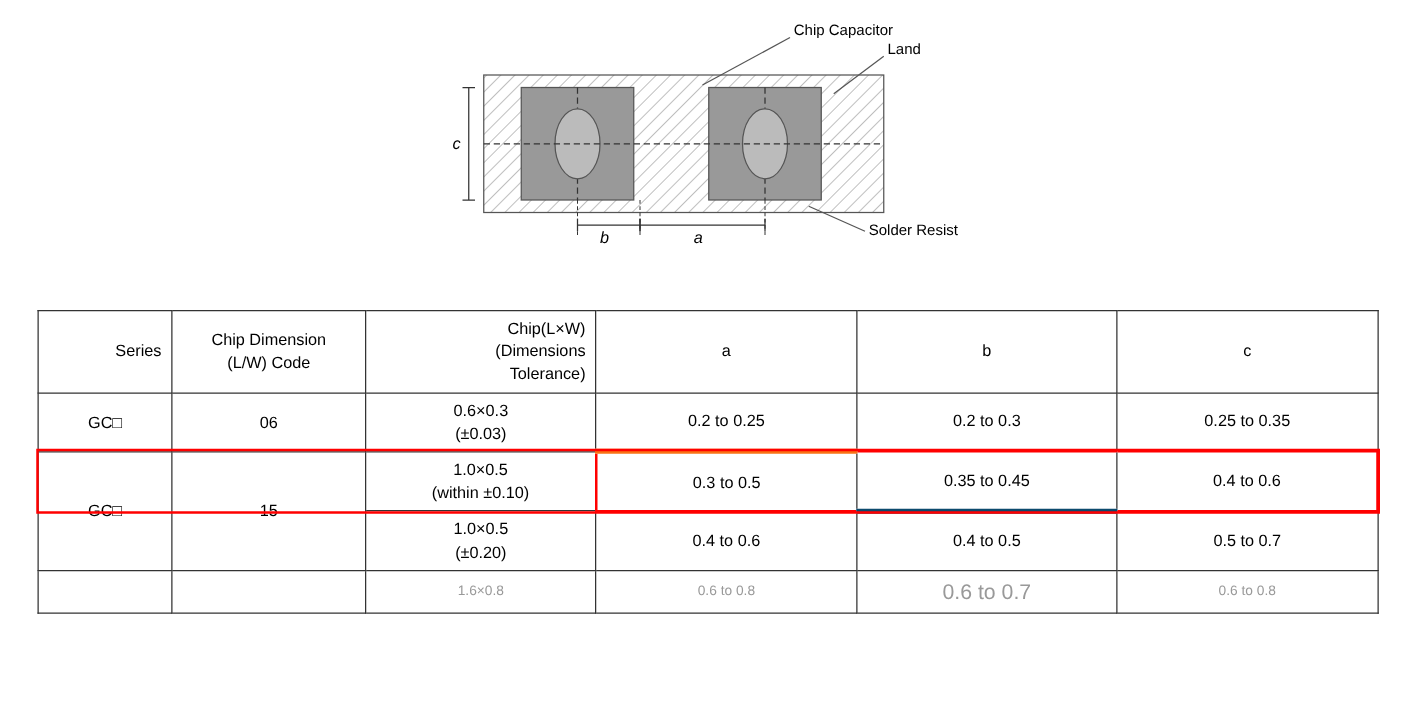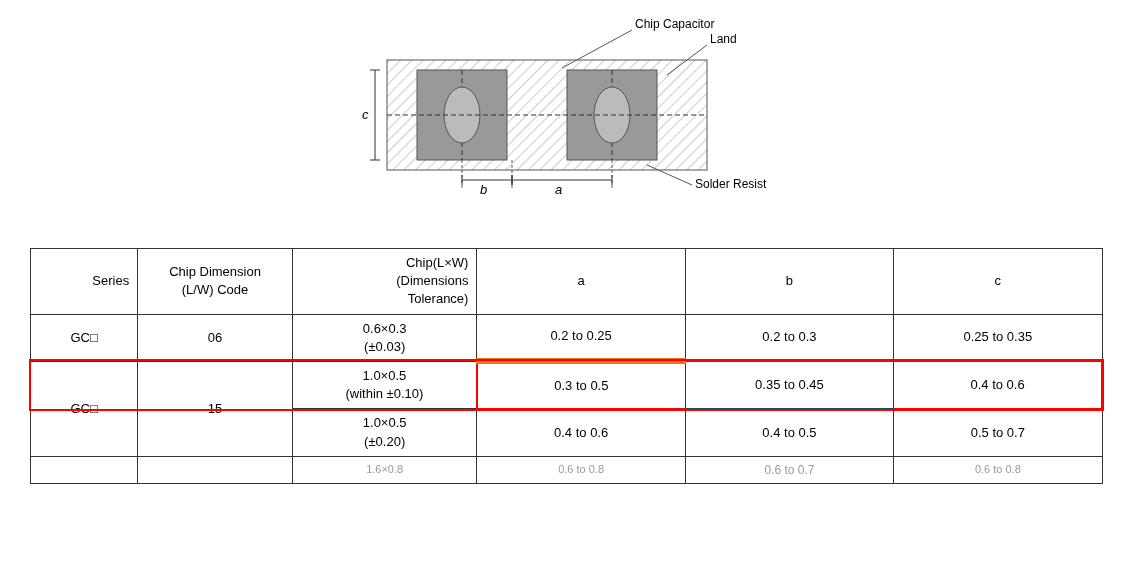--- a/index.html
+++ b/index.html
@@ -151,35 +151,35 @@
             <td>06</td>
             <td>0.6×0.3<br>(±0.03)</td>
             <td>0.2 to 0.25</td>
             <td>0.2 to 0.3</td>
             <td>0.25 to 0.35</td>
           </tr>
           <tr style="outline: red solid 2px;">
             <td rowspan="2">GC□</td>
             <td rowspan="2">15</td>
             <td>1.0×0.5<br>(within ±0.10)</td>
-            <td style="border-top: 6px solid #f97316; border-right: none; border-bottom: 2px solid red; border-left: 2px solid red; border-image: initial;">0.3 to 0.5</td>
-            <td style="border-top: 2px solid red; border-right: none; border-bottom: 2px solid #0c4a6e; border-left: 1px solid rgb(51, 51, 51); border-image: initial;">0.35 to 0.45</td>
+            <td style="border-top: 4px solid #f97316; border-right: none; border-bottom: 2px solid red; border-left: 2px solid red; border-image: initial;">0.3 to 0.5</td>
+            <td style="border-top: 2px solid red; border-right: none; border-bottom: 4px solid #0c4a6e; border-left: 1px solid rgb(51, 51, 51); border-image: initial;">0.35 to 0.45</td>
             <td style="border-width: 2px 2px 2px 1px; border-style: solid; border-color: red red red rgb(51, 51, 51); border-image: initial;">0.4 to 0.6</td>
           </tr>
           <tr>
             <td>1.0×0.5<br>(±0.20)</td>
             <td>0.4 to 0.6</td>
             <td>0.4 to 0.5</td>
             <td>0.5 to 0.7</td>
           </tr>
           <tr style="max-height: 20px; overflow: hidden; margin-left: 28px;">
             <td style="overflow: hidden; max-height: 18px; font-size: 11px; color: rgb(153, 153, 153); position: relative;"></td>
             <td style="overflow: hidden; max-height: 18px; font-size: 11px; color: rgb(153, 153, 153); position: relative;"></td>
             <td style="overflow: hidden; max-height: 18px; font-size: 11px; color: rgb(153, 153, 153); position: relative;">1.6×0.8</td>
             <td style="color: rgb(153, 153, 153); overflow: hidden; max-height: 18px; font-size: 11px; position: relative;">0.6 to 0.8</td>
-            <td style="color: rgb(153, 153, 153); overflow: hidden; max-height: 18px; font-size: 12px; position: relative;">0.6 to 0.7</td>
+            <td style="color: rgb(153, 153, 153); overflow: hidden; max-height: 18px; font-size: 17px; position: relative;">0.6 to 0.7</td>
             <td style="color: rgb(153, 153, 153); overflow: hidden; max-height: 18px; font-size: 11px; position: relative;">0.6 to 0.8</td>
           </tr>
         </tbody>
     </table>
   </div>
 
 </div>
 
 </body></html>

